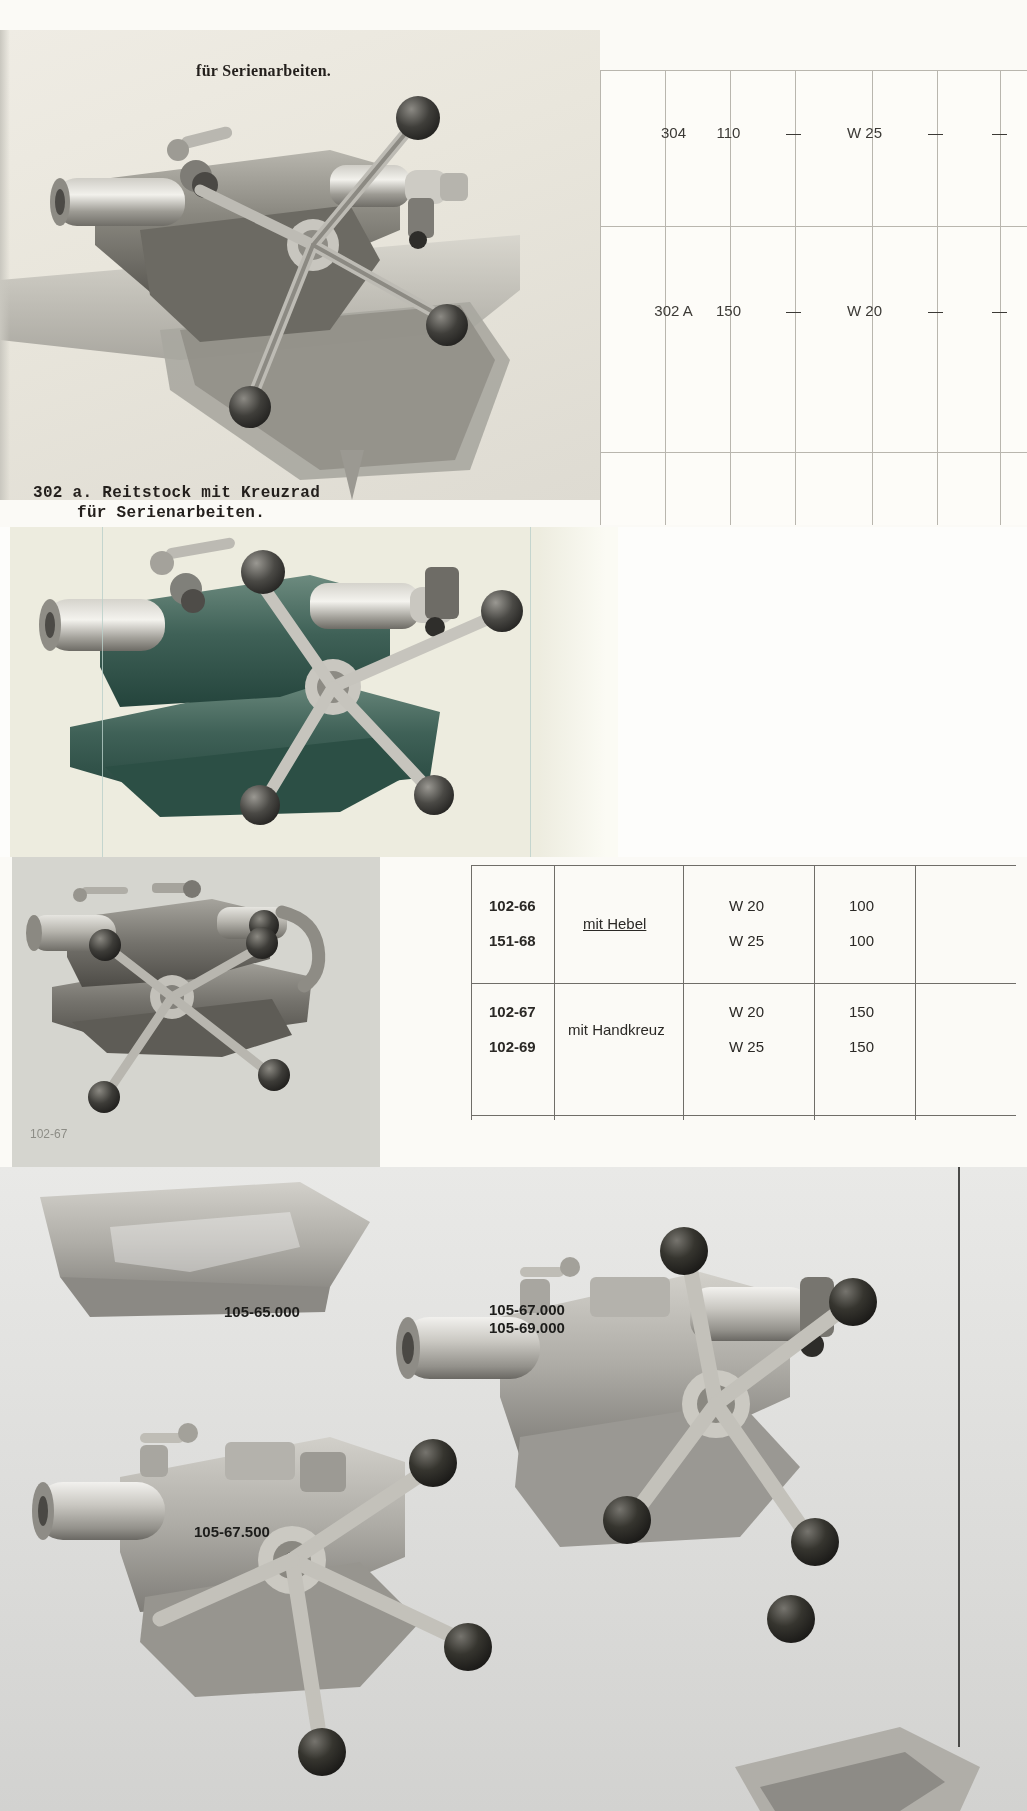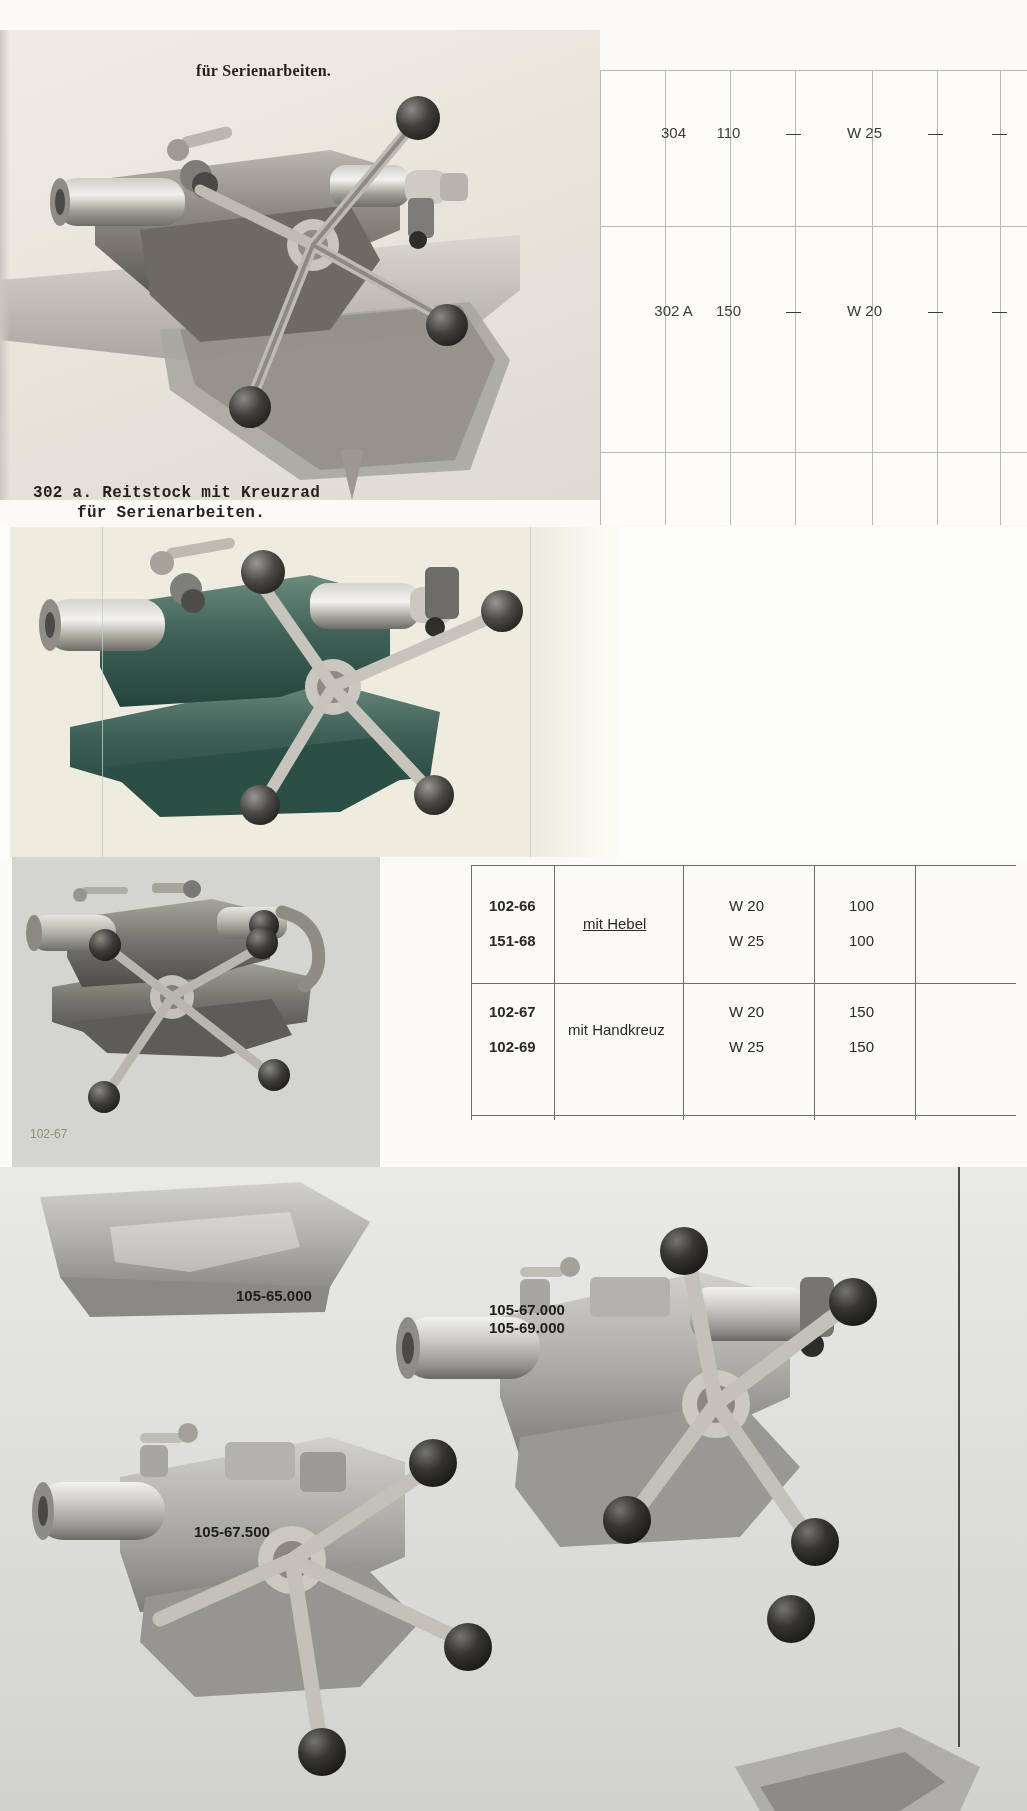--- a/index.html
+++ b/index.html
@@ -513,19 +513,19 @@
         <circle cx="468" cy="480" r="24" fill="url(#knob4)"></circle>
         <circle cx="322" cy="585" r="24" fill="url(#knob4)"></circle>
       </g>
 
       <path d="M735 600 L900 560 L980 600 L960 644 L760 644 Z" fill="#b0aea8"></path>
       <path d="M760 620 L905 585 L945 615 L900 644 L775 644 Z" fill="#8d8b86"></path>
     </svg>
 
     <div class="p4-divider"></div>
 
-    <div class="p4-label" style="left:224px; top:120px;margin-left:12px;">105-65.000</div>
+    <div class="p4-label" style="left:224px; top:136px;">105-65.000</div>
     <div class="p4-label" style="left:489px; top:134px;">105-67.000</div>
     <div class="p4-label" style="left:489px; top:152px;">105-69.000</div>
     <div class="p4-label" style="left:194px; top:356px;">105-67.500</div>
   </div>
 
 </div>
 
 </body></html>

